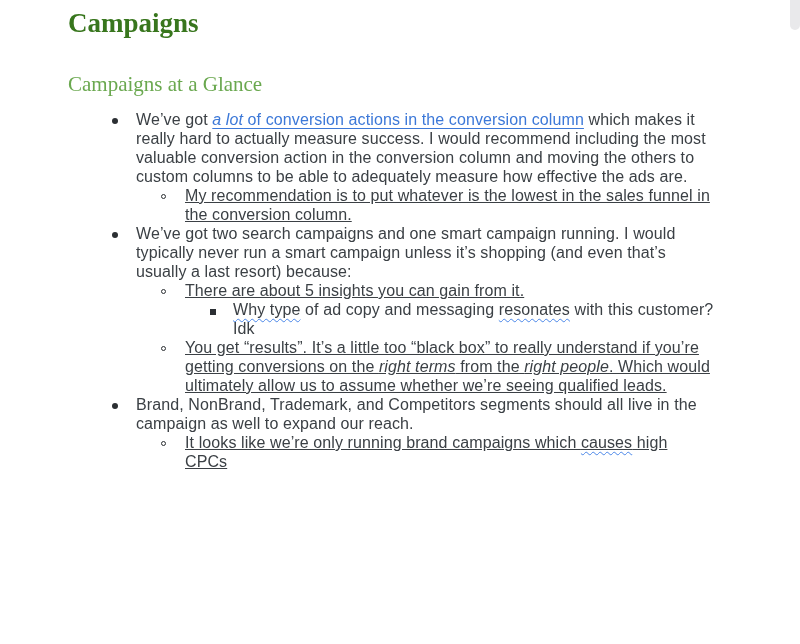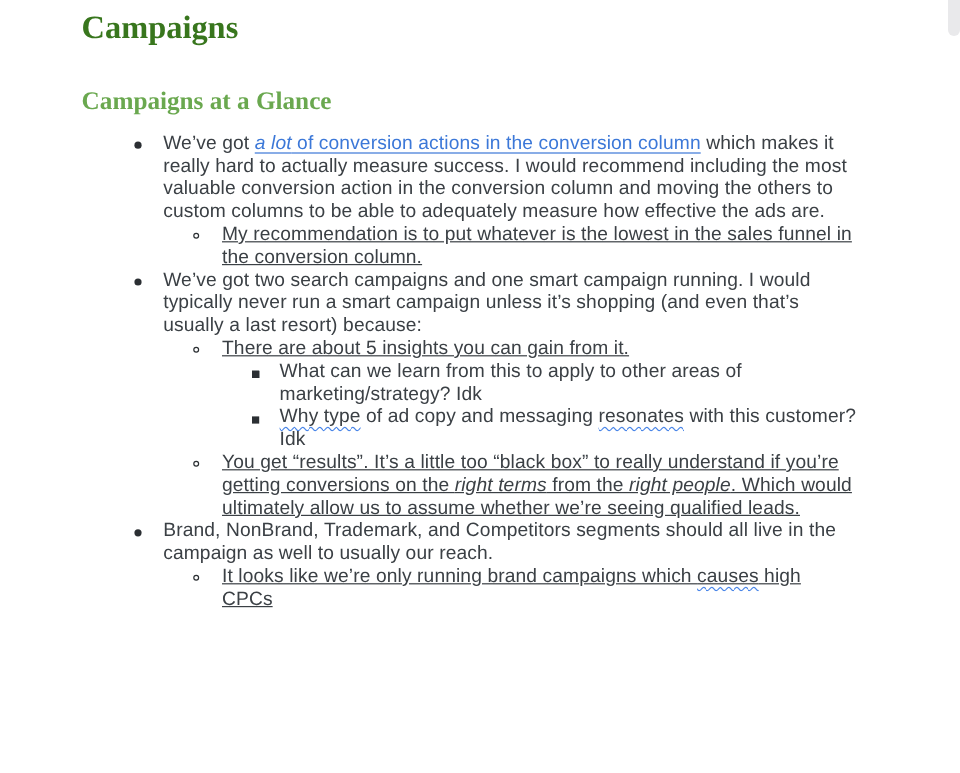--- a/index.html
+++ b/index.html
@@ -18,21 +18,21 @@
   h1.doc-title {
     font-family: "Liberation Serif", serif;
     font-weight: 700;
     font-size: 27px;
     line-height: 30px;
     margin: 0;
     color: var(--heading1_green, #38761d);
   }
   h2.doc-subtitle {
     font-family: "Liberation Serif", serif;
-    font-weight: 700;
+    font-weight: 400;
     font-size: 21px;
     line-height: 24px;
     margin: 34px 0 0 0;
     color: var(--heading2_green, #6aa84f);
   }
   .bullets {
     margin-top: 14px;
     width: 646px;
     color: var(--body_text, #3b4045);
     font-size: 16px;
@@ -94,20 +94,19 @@
 <div class="page">
   <h1 class="doc-title">Campaigns</h1>
   <h2 class="doc-subtitle">Campaigns at a Glance</h2>
   <div class="bullets" id="bullets">
       <div class="bullet l1"><span class="marker"></span><span><span>We’ve got </span><a href="#" class="run-link run-italic">a lot</a><a href="#" class="run-link"> of conversion actions in the conversion column</a><span> which makes it really hard to actually measure success. I would recommend including the most valuable conversion action in the conversion column and moving the others to custom columns to be able to adequately measure how effective the ads are.</span></span></div>
       <div class="bullet l2"><span class="marker"></span><span><span>My recommendation is to put whatever is the lowest in the sales funnel in the conversion column.</span></span></div>
       <div class="bullet l1"><span class="marker"></span><span><span>We’ve got two search campaigns and one smart campaign running. I would typically never run a smart campaign unless it’s shopping (and even that’s usually a last resort) because:</span></span></div>
       <div class="bullet l2"><span class="marker"></span><span><span>There are about 5 insights you can gain from it.</span></span></div>
       <div class="bullet l3"><span class="marker"></span></div>
       <div class="bullet l3"><span class="marker"></span></div>
-      <div class="bullet l3"><span class="marker"></span><span><span>What can we learn from this to apply to other areas of marketing/strategy? Idk</span></span></div>
       <div class="bullet l3"><span class="marker"></span><span><span class="run-squiggle">Why type</span><span> of ad copy and messaging </span><span class="run-squiggle">resonates</span><span> with this customer? Idk</span></span></div>
       <div class="bullet l2"><span class="marker"></span><span><span>You get “results”. It’s a little too “black box” to really understand if you’re getting conversions on the </span><span class="run-italic">right terms</span><span> from the </span><span class="run-italic">right people</span><span>. Which would ultimately allow us to assume whether we’re seeing qualified leads.</span></span></div>
-      <div class="bullet l1"><span class="marker"></span><span><span>Brand, NonBrand, Trademark, and Competitors segments should all live in the campaign as well to usually our reach.</span></span></div>
+      <div class="bullet l1"><span class="marker"></span><span><span>Brand, NonBrand, Trademark, and Competitors segments should all live in the campaign as well to expand our reach.</span></span></div>
       <div class="bullet l2"><span class="marker"></span><span><span>It looks like we’re only running brand campaigns which </span><span class="run-squiggle">causes</span><span> high CPCs</span></span></div>
     </div>
   <div class="scrollbar-thumb"></div>
 </div>
 
 </body></html>

